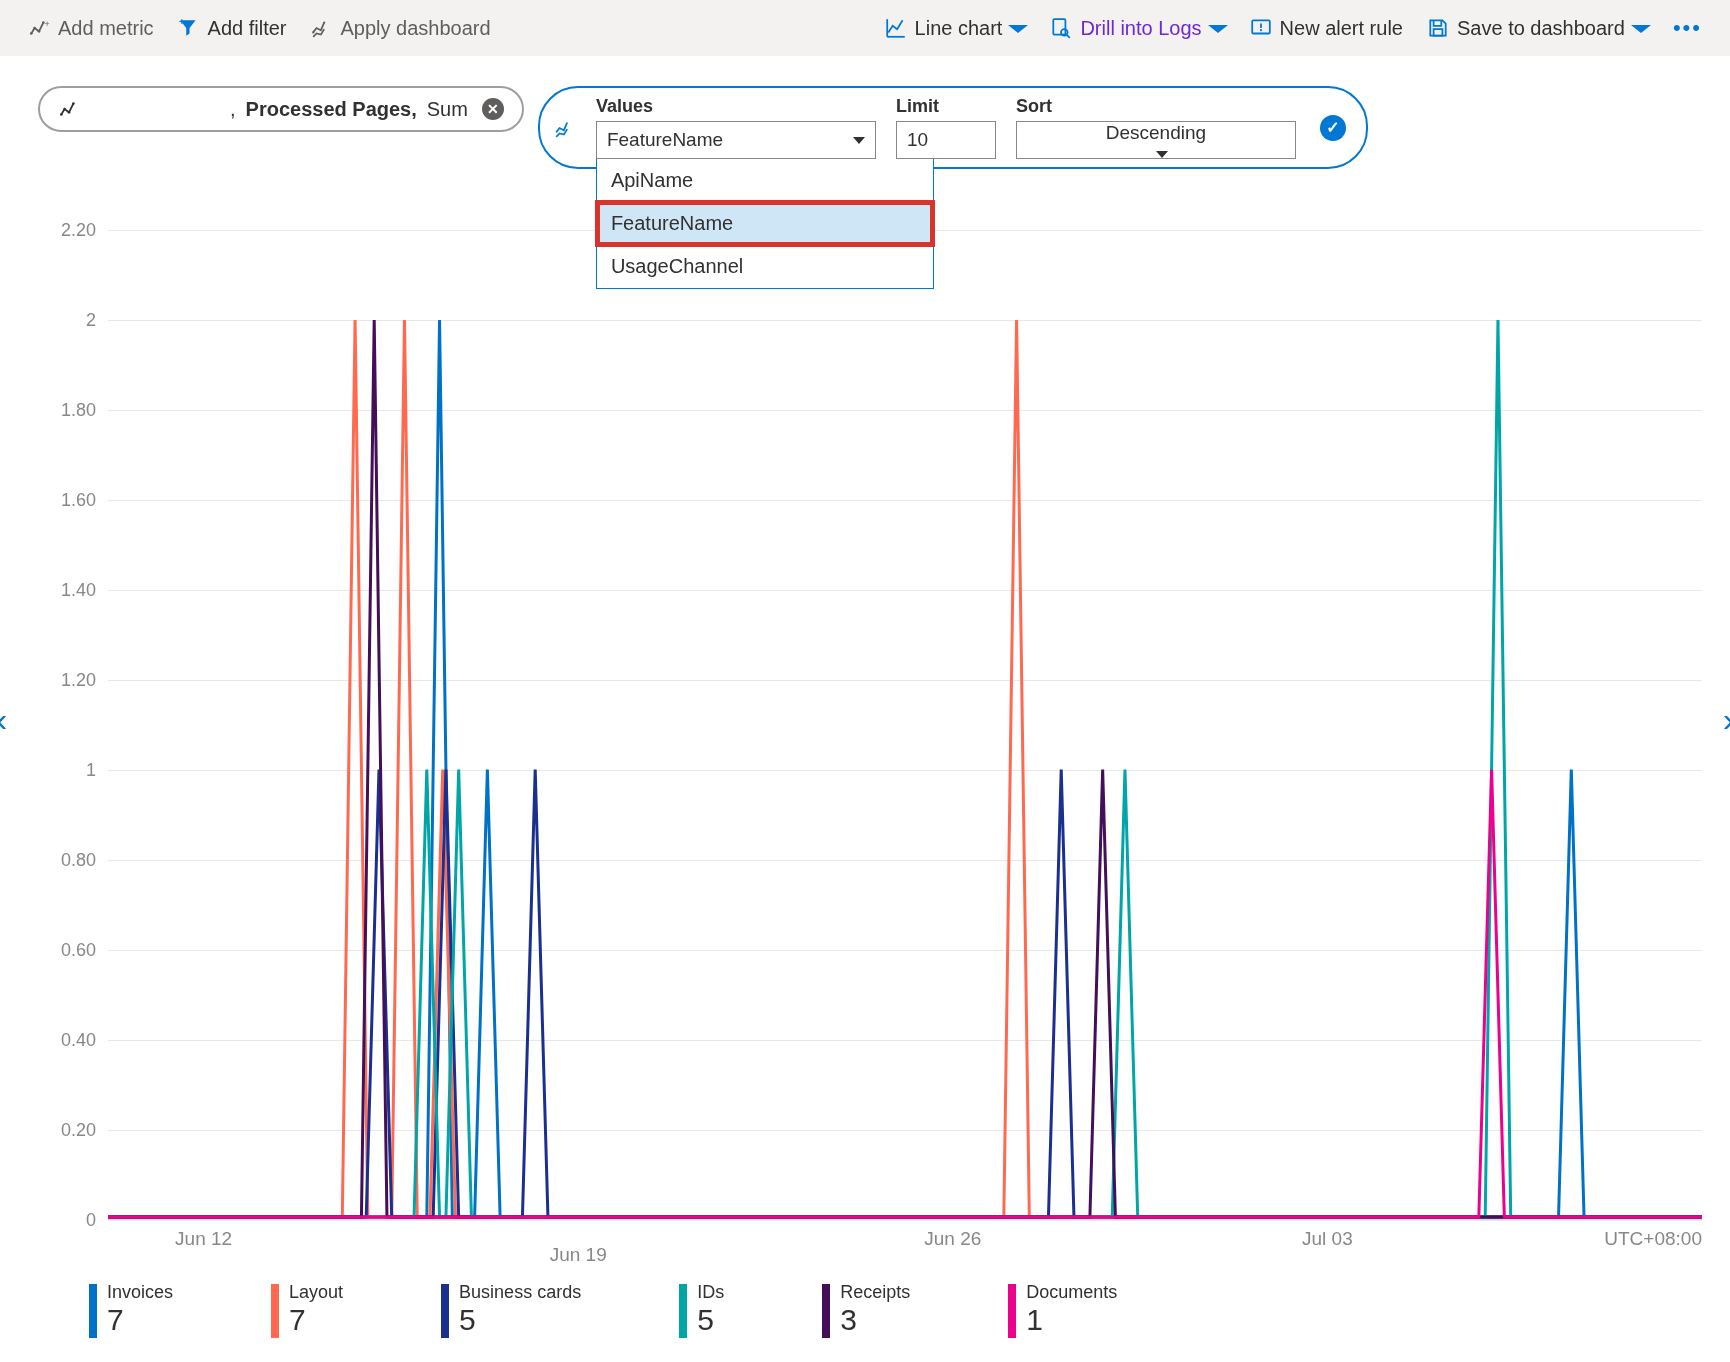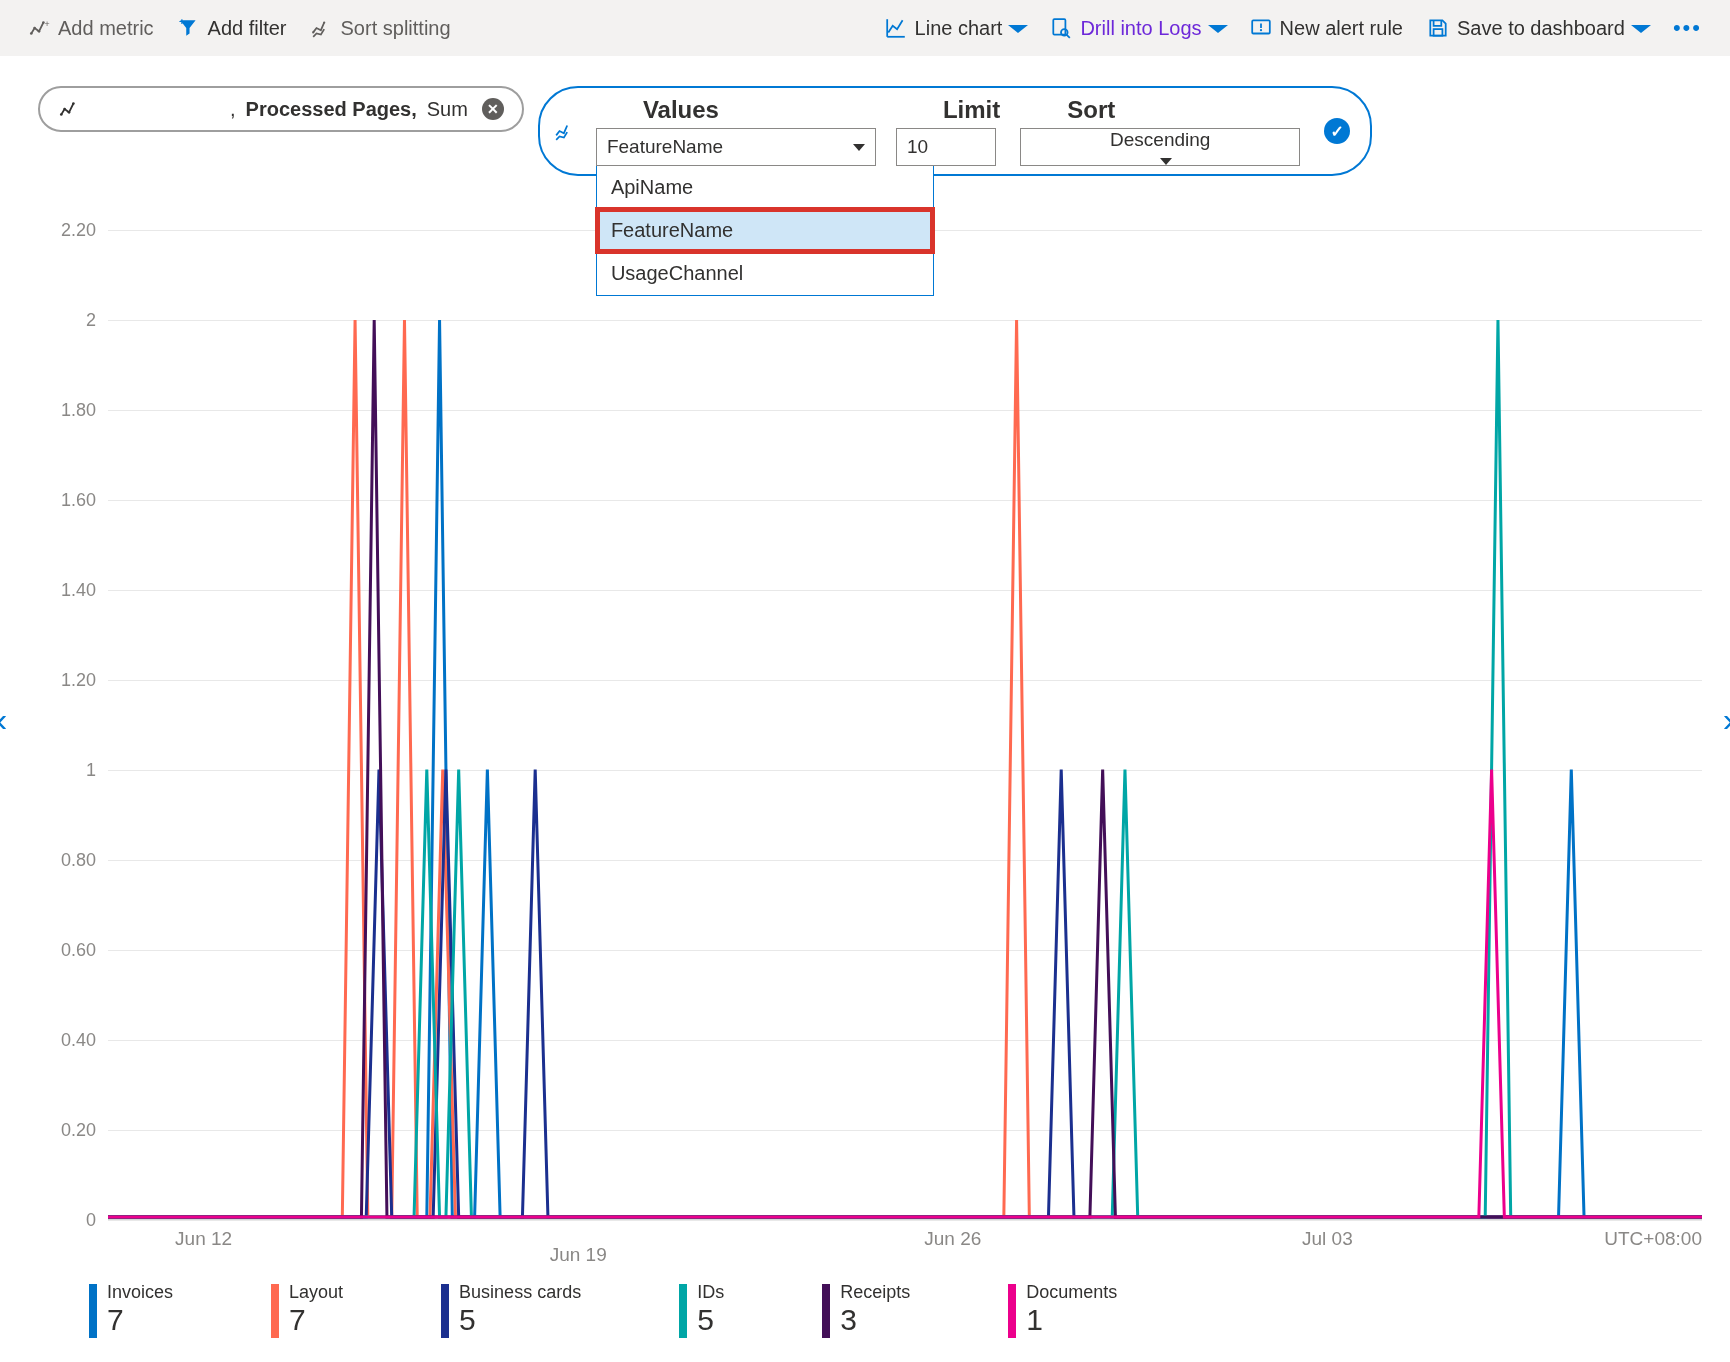--- a/index.html
+++ b/index.html
@@ -88,21 +88,21 @@
   .split-pill {
     display: flex;
     align-items: flex-start;
     border: 2px solid var(--azure-blue);
     border-radius: 40px;
     padding: 8px 20px 8px 14px;
     gap: 20px;
     position: relative;
   }
   .split-pill .group { display: flex; flex-direction: column; gap: 4px; }
-  .split-pill label { font-size: 24px; font-weight: 600; margin-left: 47px; }
+  .split-pill label { font-size: 18px; font-weight: 600; }
   .select-box, .input-box {
     height: 38px;
     border: 1px solid var(--border-gray);
     background: #fff;
     display: flex; align-items: center;
     padding: 0 10px;
     font-size: 19px;
   }
   .select-box { justify-content: space-between; }
   .select-box .arrow {
@@ -245,21 +245,21 @@
       </svg>
     <span>Add filter</span>
   </div>
   <div class="tb-btn muted">
     <svg class="ico" viewBox="0 0 20 20">
         <path class="stroke" d="M2 14l3-4 4 2 3-7"></path>
         <path class="stroke" d="M2 18l3-3 4 1 3-5"></path>
         <circle class="fill" cx="2" cy="14" r="1"></circle>
         <circle class="fill" cx="12" cy="5" r="1"></circle>
       </svg>
-    <span>Sort splitting</span>
+    <span>Apply dashboard</span>
   </div>
 
   <div class="spacer"></div>
 
   <div class="tb-btn blue">
     <svg class="ico" viewBox="0 0 20 20">
         <path class="stroke" d="M2 18V2"></path>
         <path class="stroke" d="M2 18h16"></path>
         <path class="stroke" d="M3 14l4-6 4 3 5-8"></path>
       </svg>

